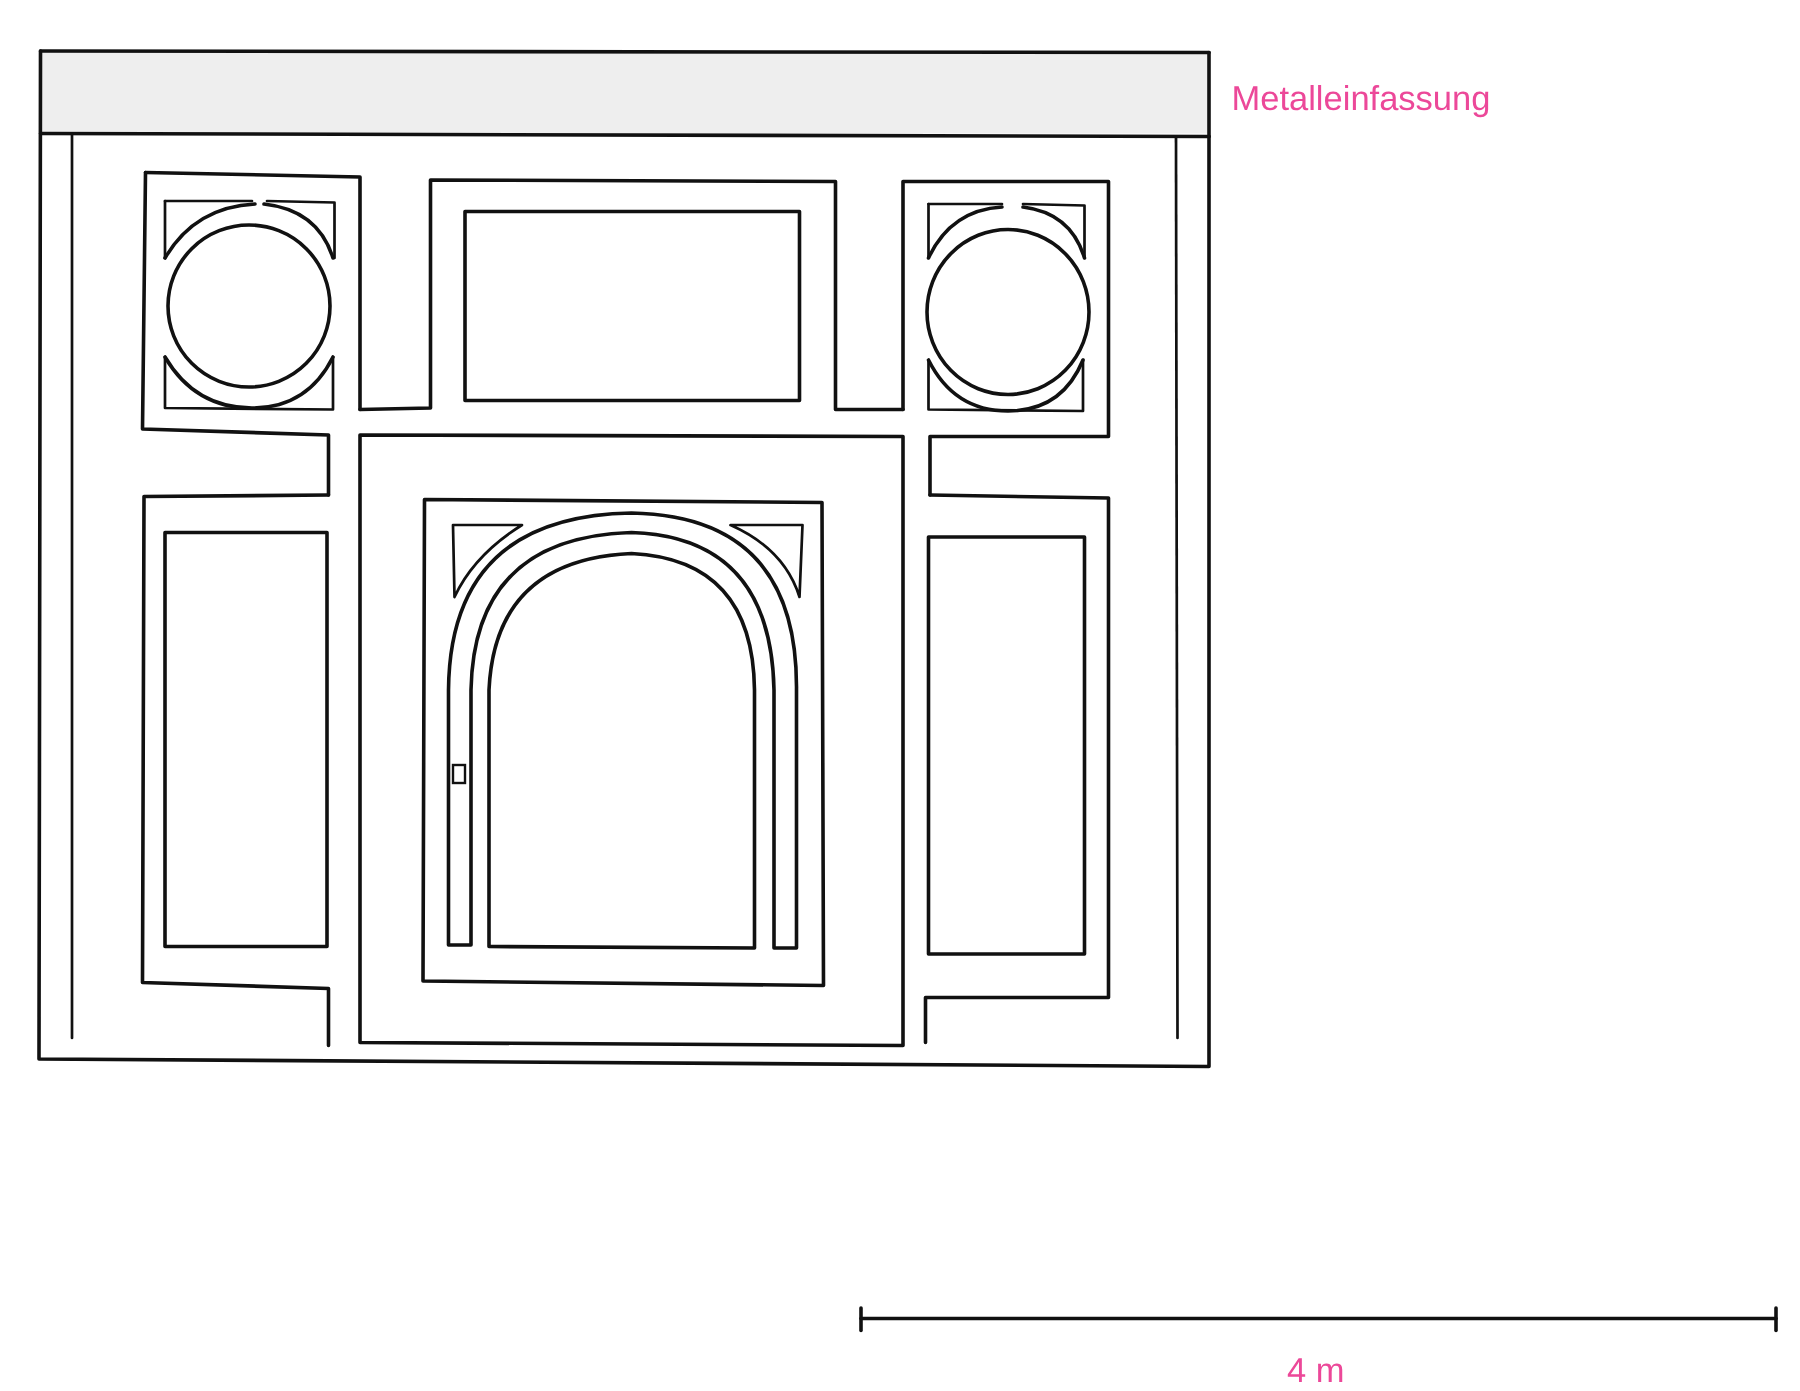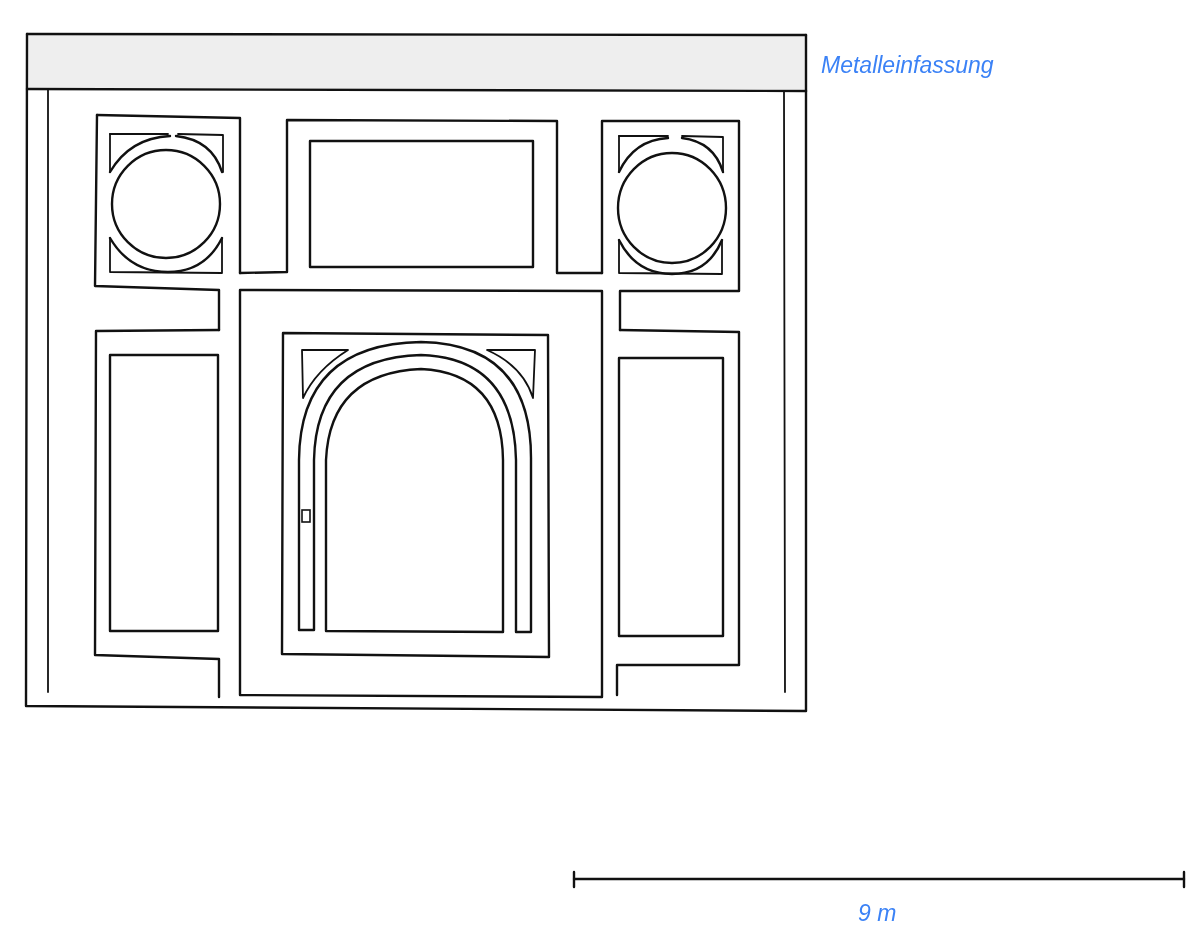--- a/index.html
+++ b/index.html
@@ -30,23 +30,22 @@
     }
     .ln-thin {
       fill: none;
       stroke: #111111;
       stroke-width: 1.8;
       stroke-linecap: round;
       stroke-linejoin: round;
     }
     .label {
       position: absolute;
-      color: #3b82f6;
+      color: #ec4899;
       white-space: nowrap;
-      font-style: italic;
     }
     .label-metal {
       left: 821px;
       top: 52px;
       font-size: 23px;
     }
     .label-scale {
       left: 858px;
       top: 900px;
       font-size: 23px;
@@ -135,13 +134,13 @@
   </g>
 
   <g>
     <path class="ln" d="M574 879 L1184 879"></path>
     <path class="ln" d="M574 872 L574 887"></path>
     <path class="ln" d="M1184 872 L1184 887"></path>
   </g>
 </svg>
 
 <div class="label label-metal">Metalleinfassung</div>
-<div class="label label-scale">9 m</div>
+<div class="label label-scale">4 m</div>
 
 </body></html>

